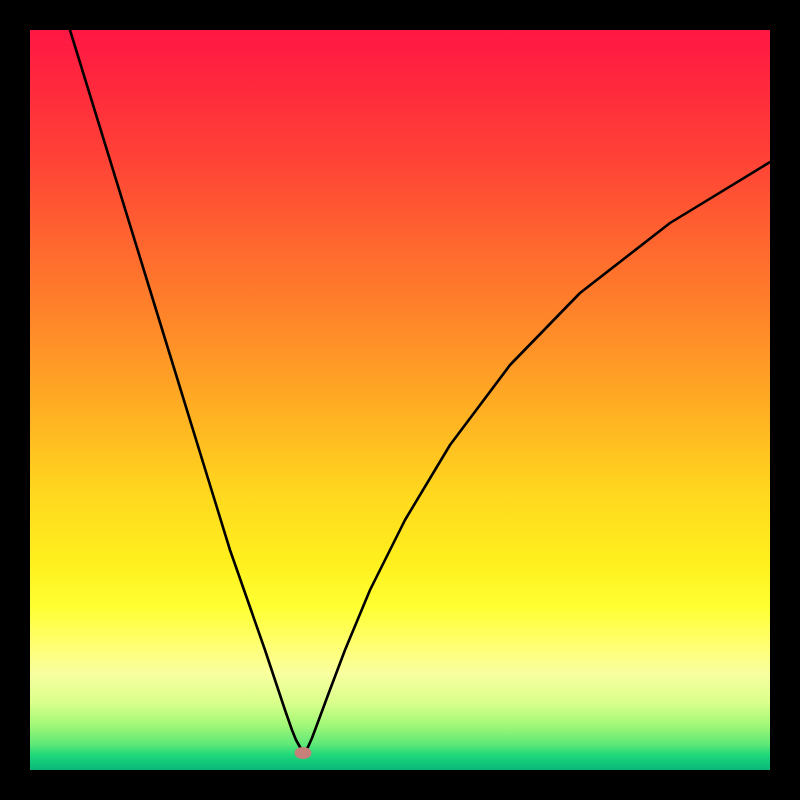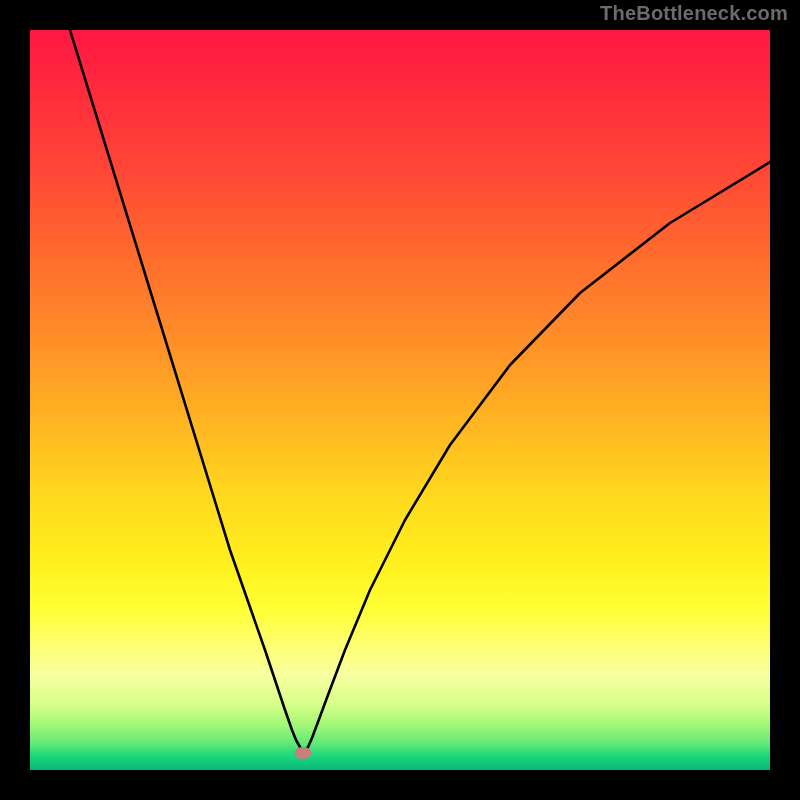--- a/index.html
+++ b/index.html
@@ -73,21 +73,20 @@
     border-radius: 8px / 6px;
     background: #c77f7a;
     transform: translate(-50%, -50%);
     z-index: 3;
   }
 </style>
 </head>
 <body>
 
 <div class="frame">
-  <div class="watermark">TheBottleneck.com</div>
 
   <div class="plot">
     <div class="gradient"></div>
 
     <svg class="curve" viewBox="0 0 740 740" preserveAspectRatio="none">
       <path id="curve-path" fill="none" stroke="#000" stroke-width="2.6" stroke-linecap="round" stroke-linejoin="round" d="M 40 0 L 120 260 L 200 520 L 235 620 L 255 680 L 262 700 L 266 710 L 270 717 L 272 720 L 274 722 L 276 720 L 278 717 L 282 708 L 288 692 L 298 665 L 315 620 L 340 560 L 375 490 L 420 415 L 480 335 L 550 263 L 640 193 L 740 132"></path>
     </svg>
 
     <div class="vertex-dot" id="vertex-dot" style="left: 273px; top: 723px;"></div>
   </div>

